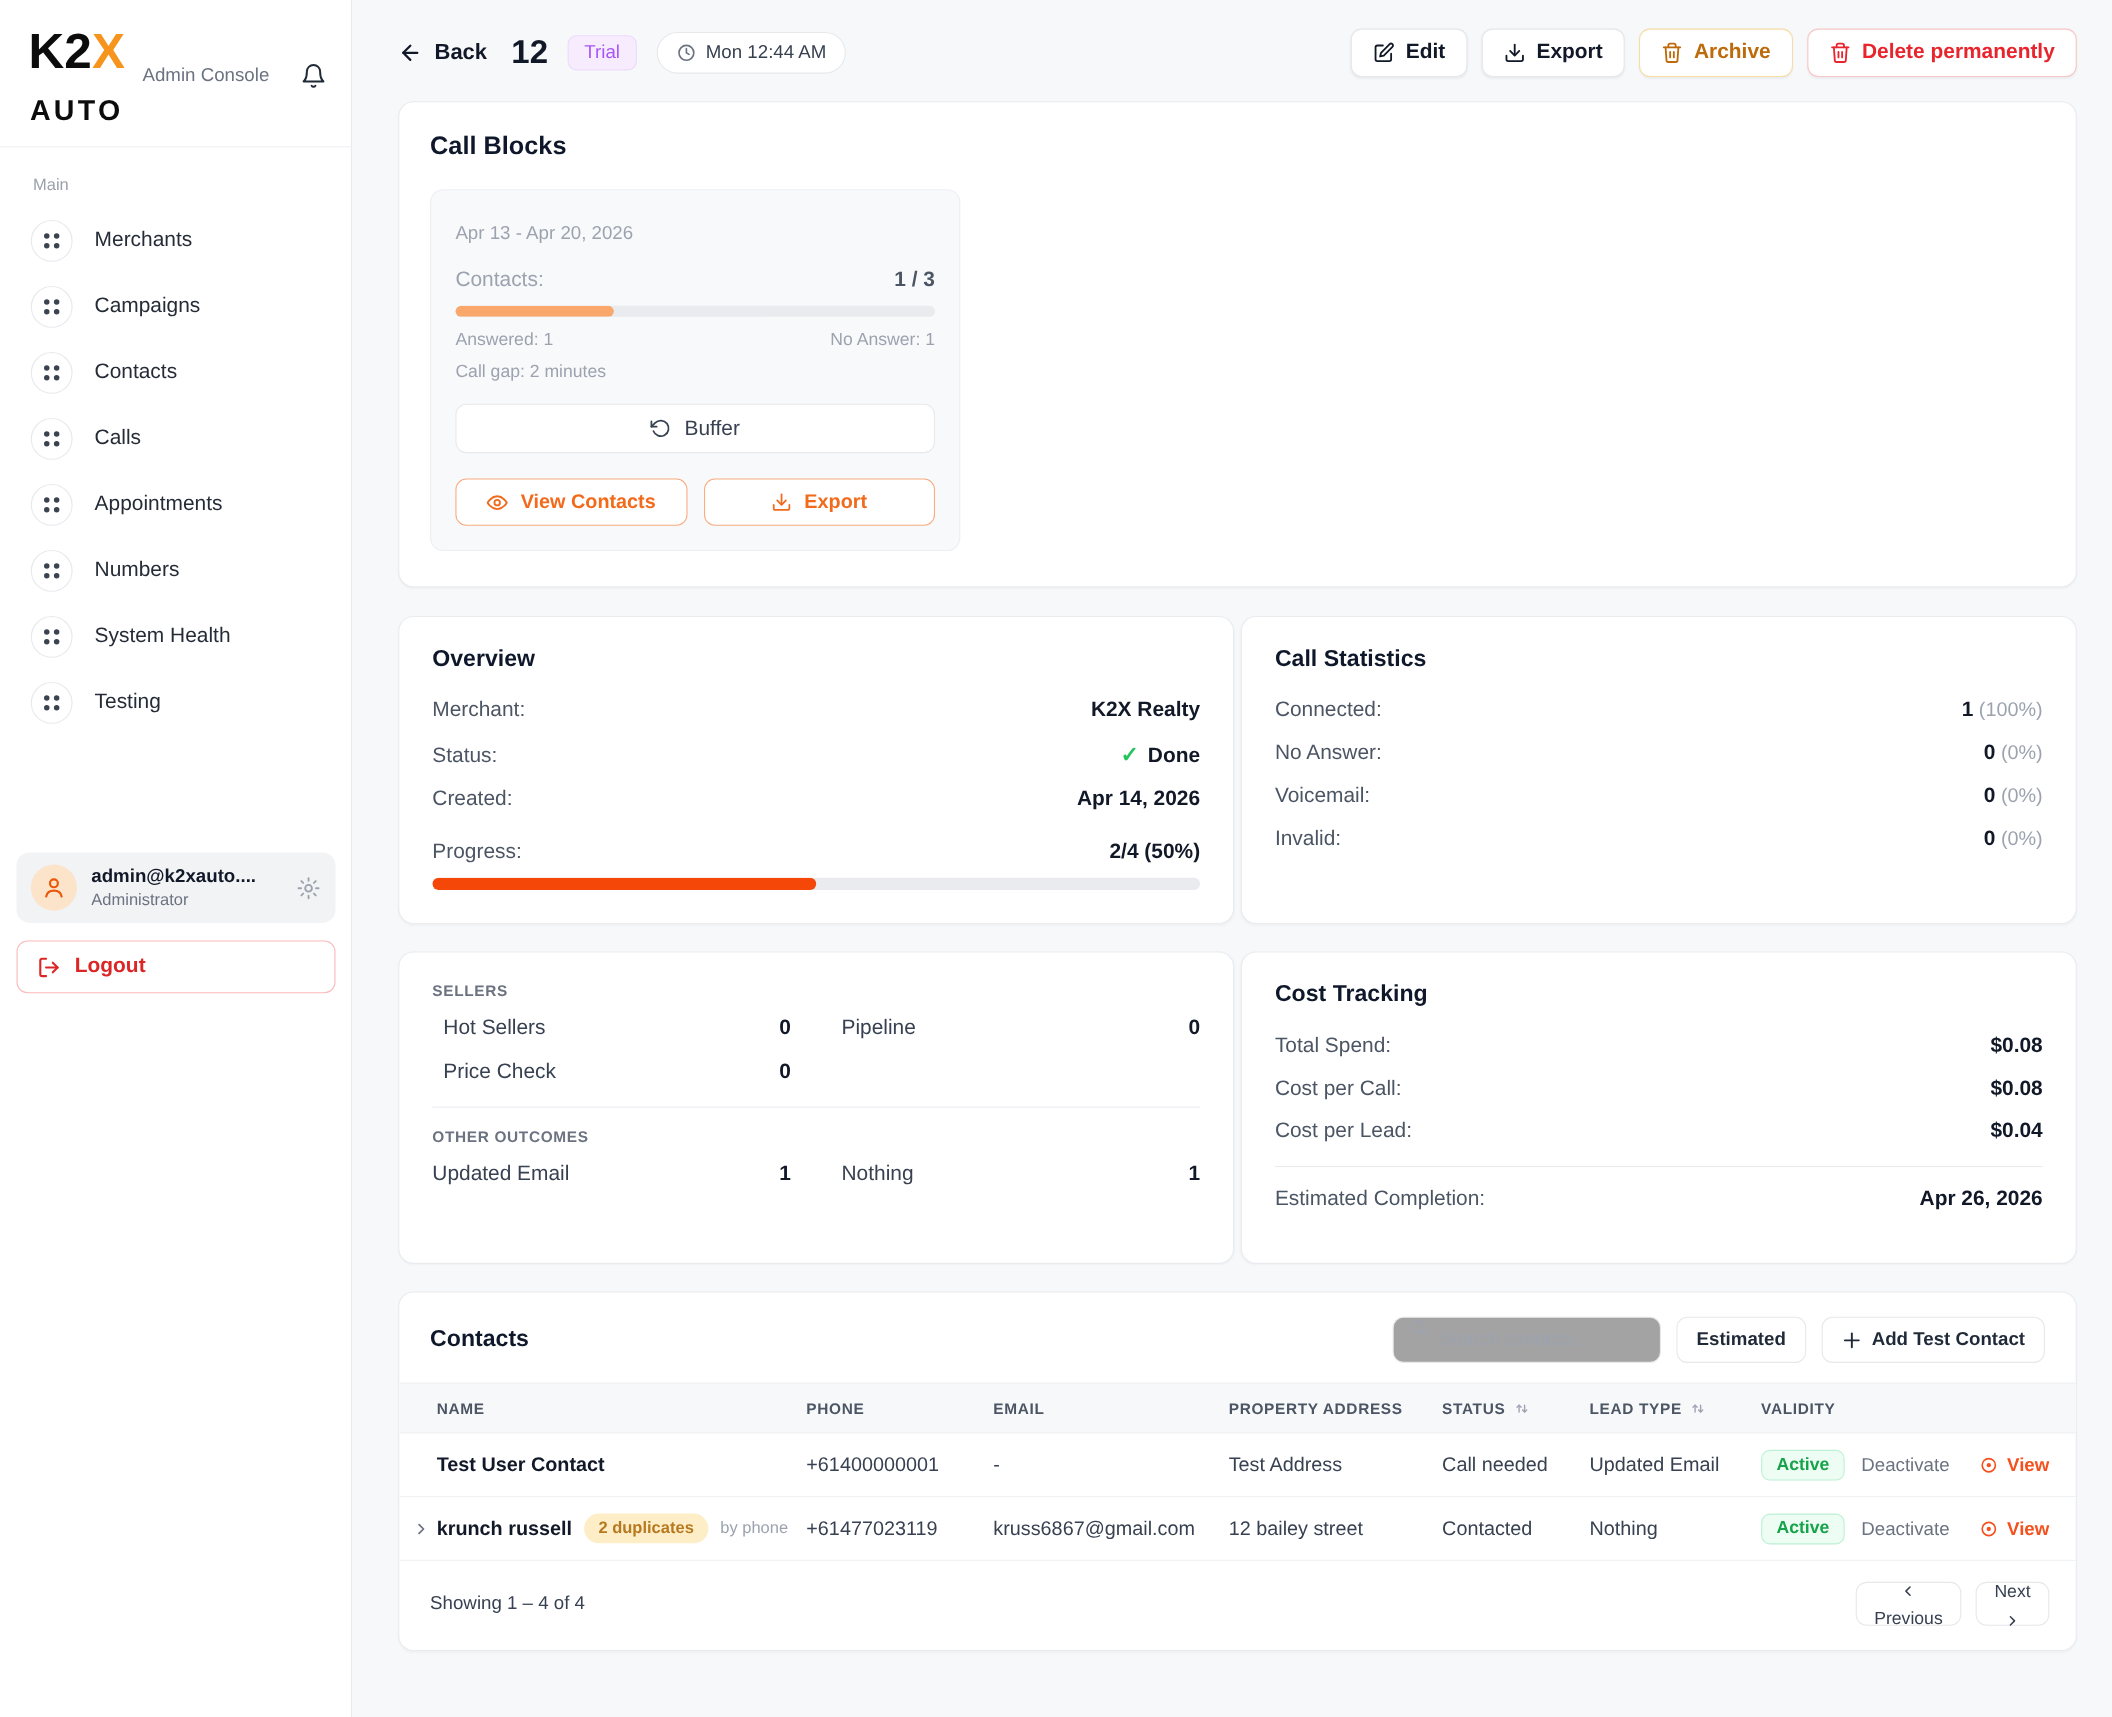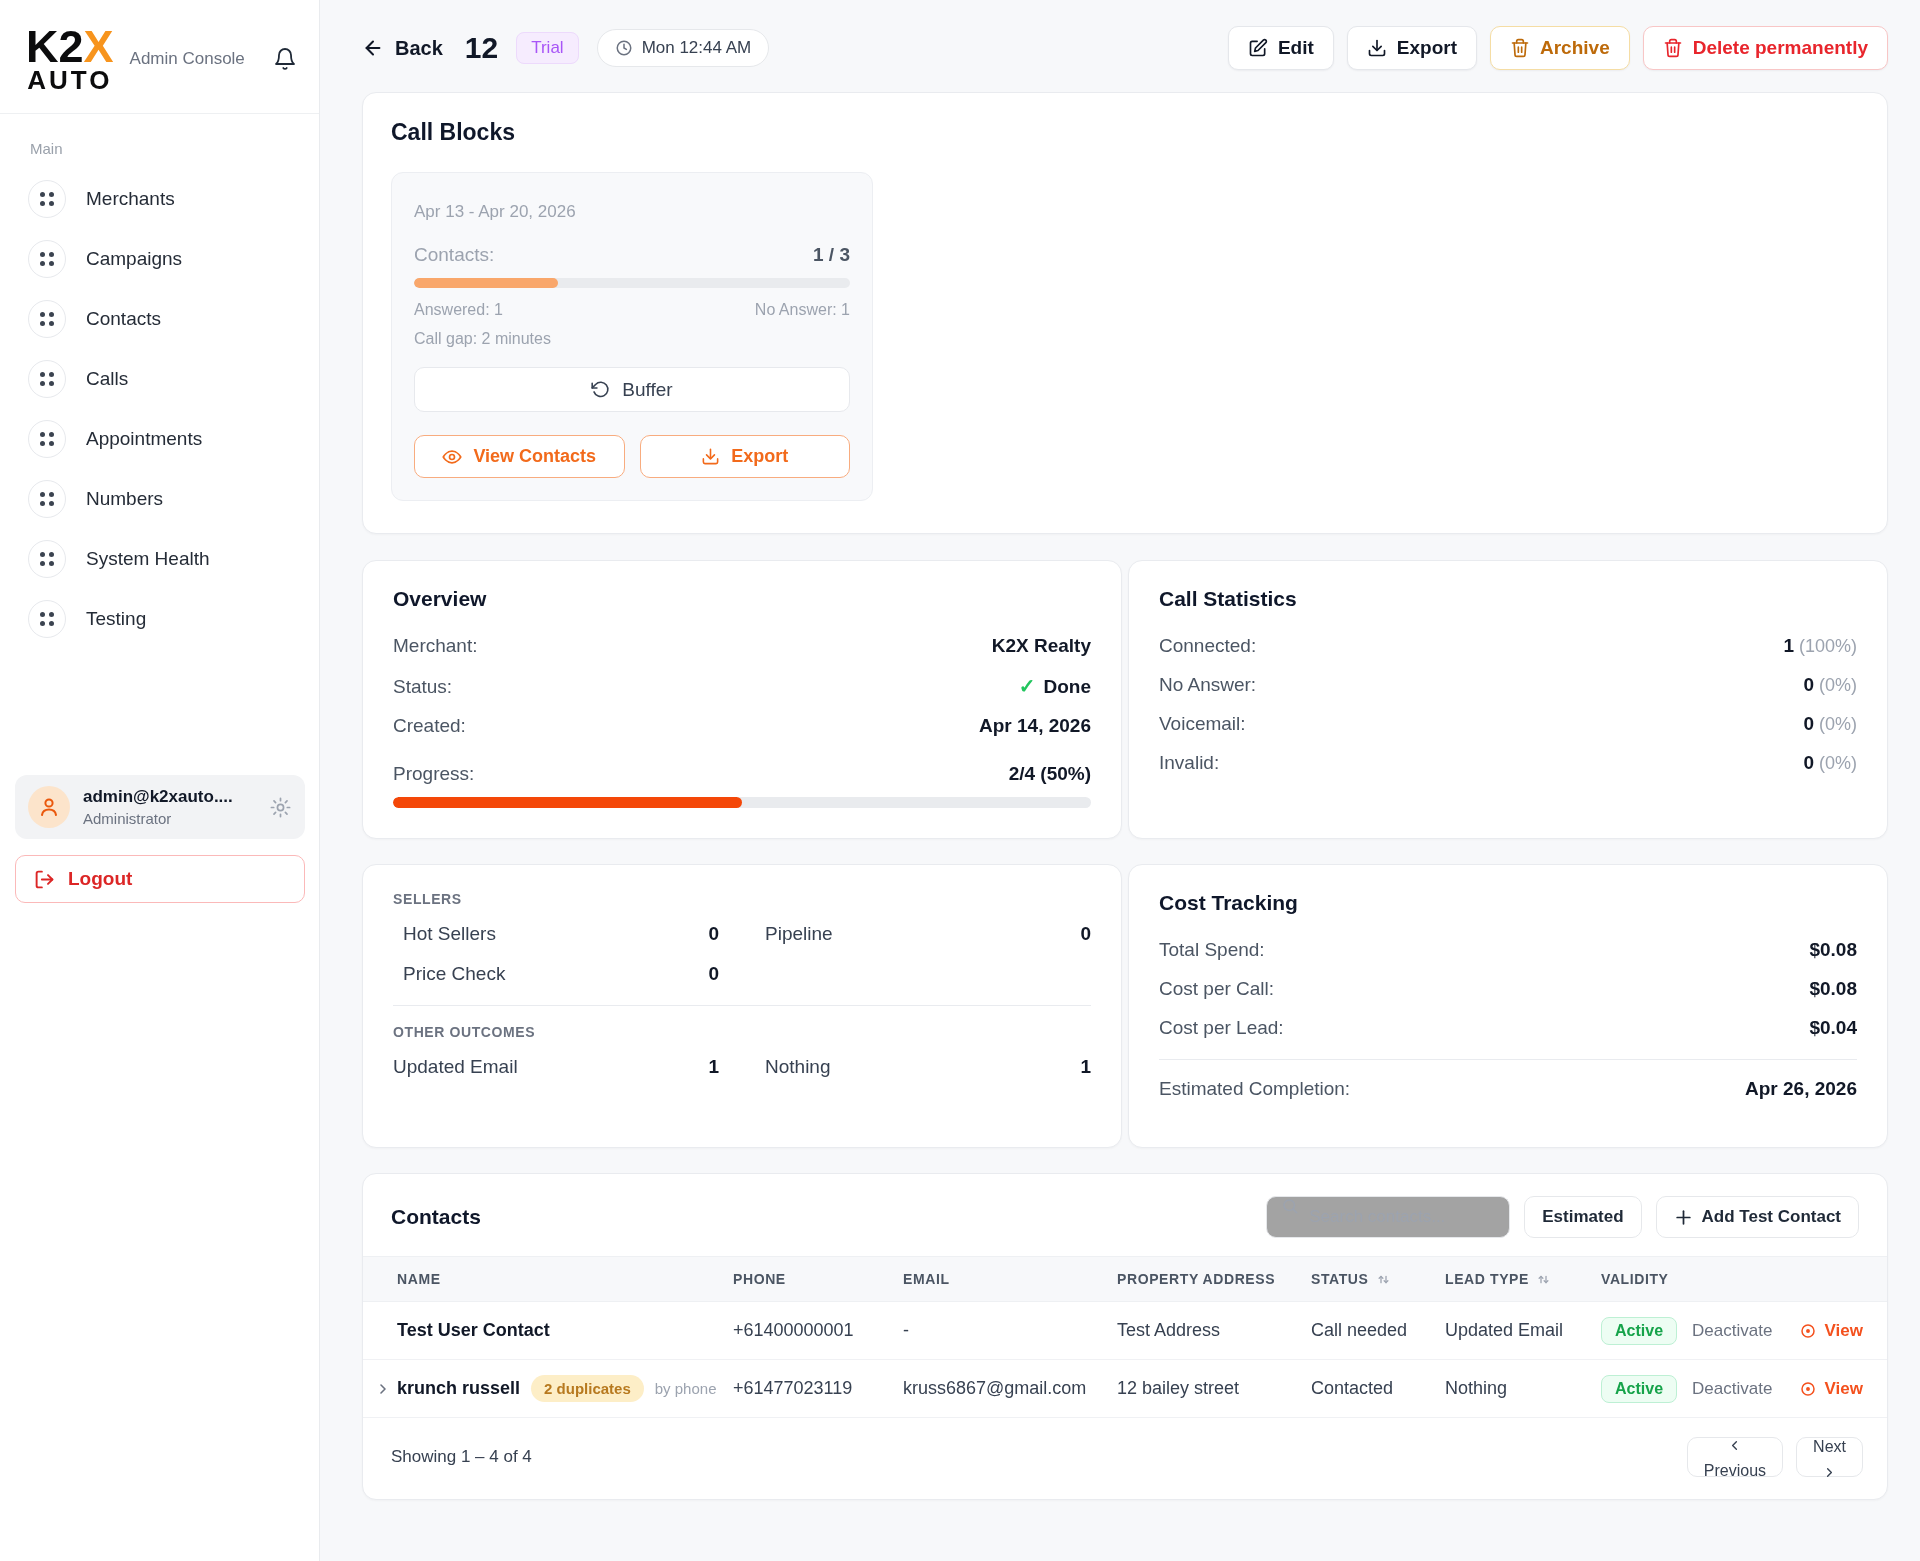--- a/index.html
+++ b/index.html
@@ -3,21 +3,21 @@
 <meta charset="utf-8">
 <style>
 * { margin:0; padding:0; box-sizing:border-box; }
 html,body { width:1920px; height:1561px; }
 body { font-family:"Liberation Sans", sans-serif; background:#f7f8fa; display:flex; color:#111827; }
 svg { display:block; }
 
 
 .sidebar { width:320px; min-width:320px; background:#fff; border-right:1px solid #e9ebee; position:relative; height:1561px; padding:20px 16px; }
 .logo-section { display:flex; align-items:center; gap:16px; padding:4px 8px 20px; border-bottom:1px solid #eef0f2; margin:0 -16px; padding-left:26px; padding-right:22px; }
-.logo { display:flex; flex-direction:column; align-items:center; line-height:1; }
+.logo { display:flex; flex-direction:column; align-items:center; line-height:1;gap:20px; }
 .logo-top { font-size:45px; font-weight:800; letter-spacing:0; color:#0c0c0d; }
 .logo-x { color:#f7941d; }
 .logo-bottom { font-size:26px; font-weight:800; letter-spacing:3px; color:#0c0c0d; margin-top:-2px; }
 .console-label { font-size:17px; color:#6b7280; }
 .bell { margin-left:auto; color:#1f2937; }
 .nav-section-label { margin:26px 14px 12px; font-size:15px; color:#9aa1ab; }
 .nav-item { display:flex; align-items:center; gap:20px; padding:11px 12px; border-radius:10px; cursor:pointer; }
 .nav-icon { width:38px; height:38px; min-width:38px; border:1px solid #e7e9ed; border-radius:50%; display:grid; place-items:center; background:#fff; }
 .dots { display:grid; grid-template-columns:repeat(2,5px); gap:4px; }
 .dots i { width:5px; height:5px; border-radius:50%; background:#3b4350; }

